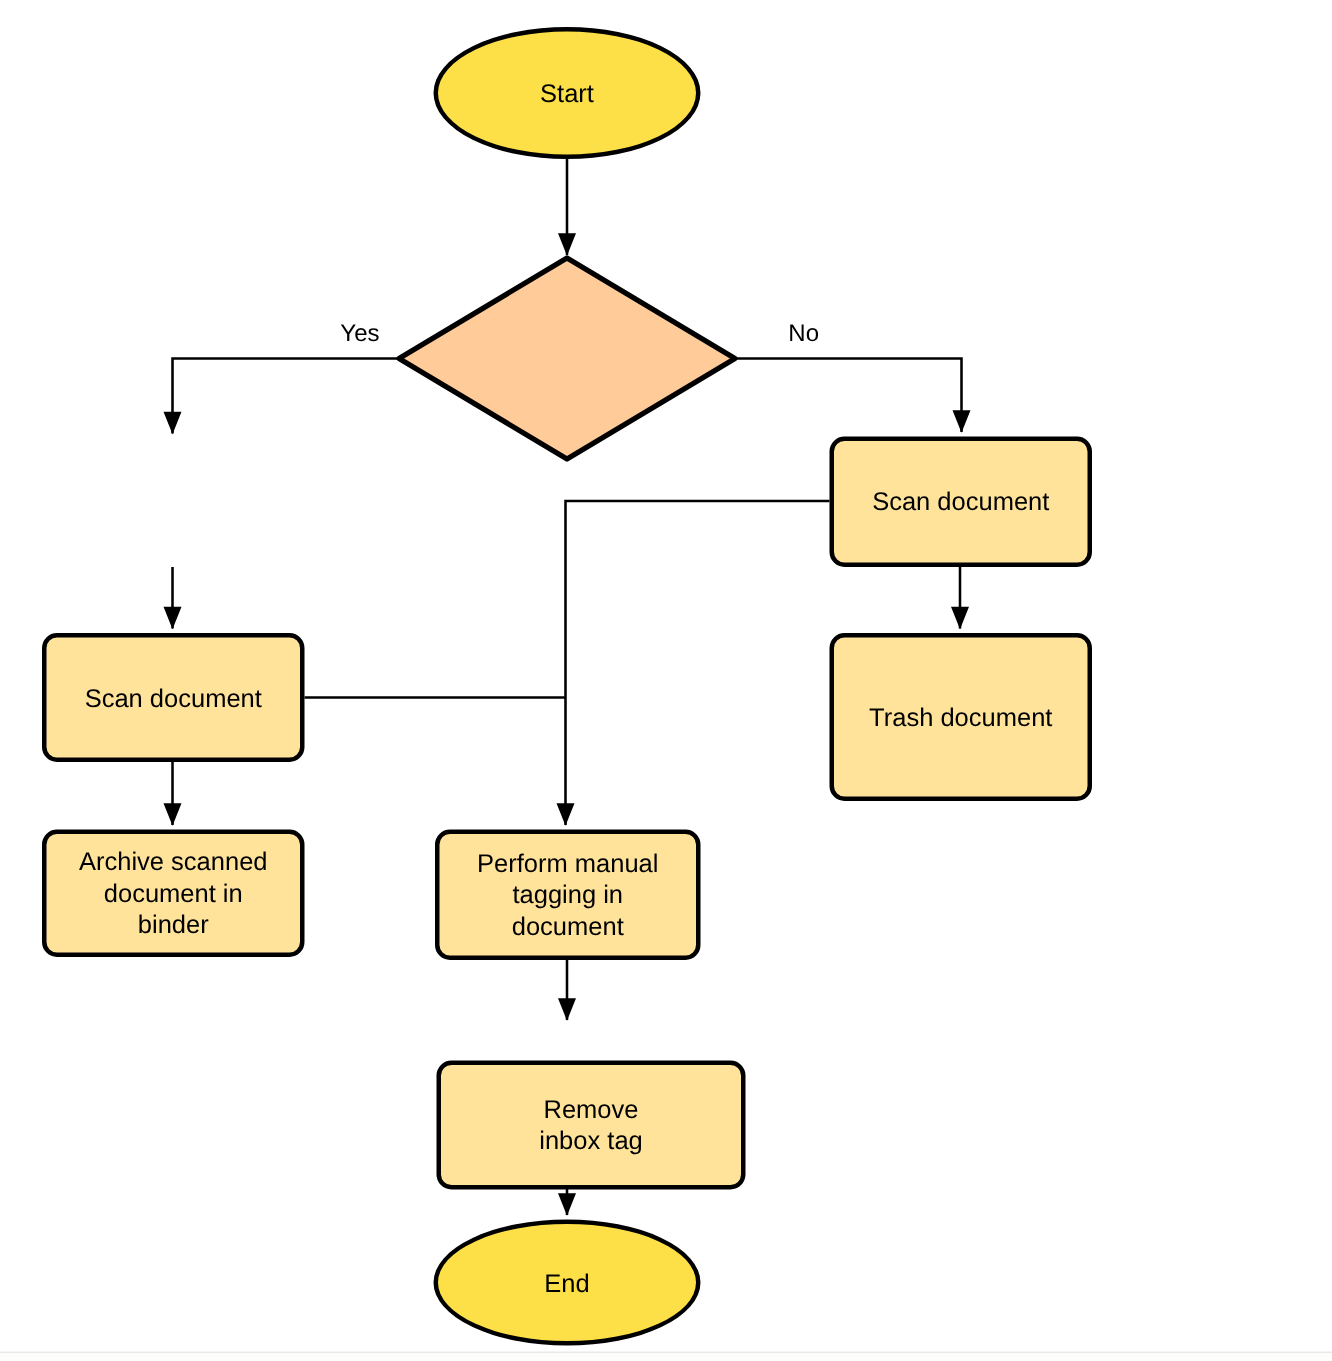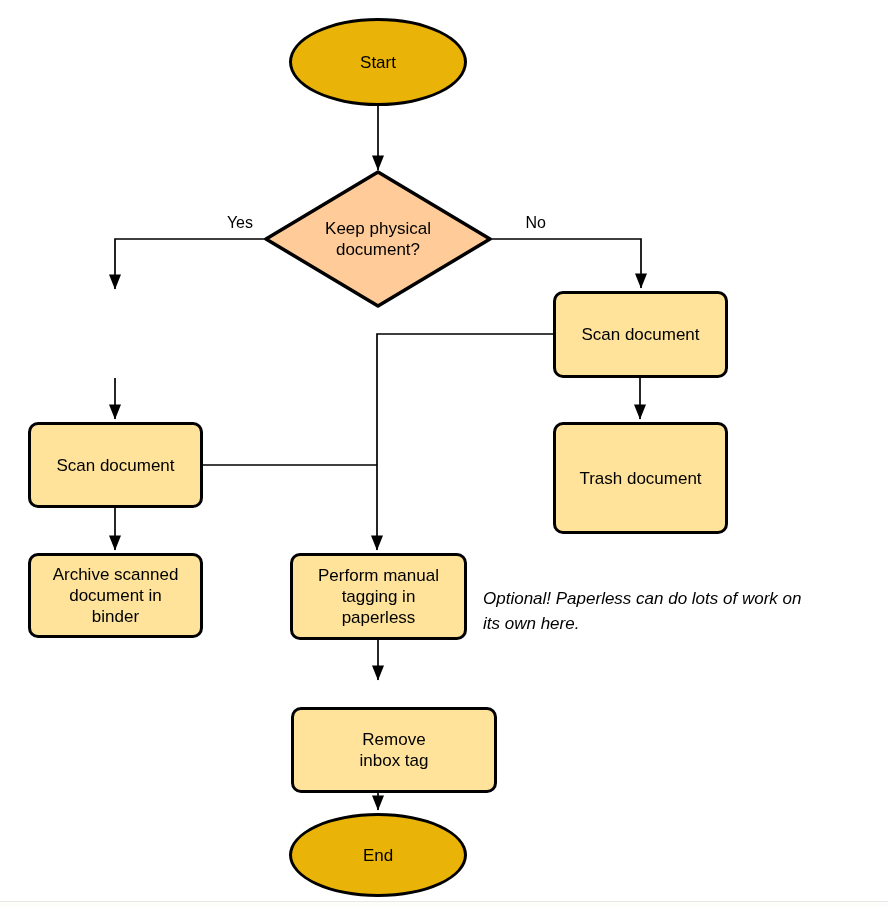--- a/index.html
+++ b/index.html
@@ -31,21 +31,21 @@
     border-radius: 10px;
     display: flex;
     align-items: center;
     justify-content: center;
     text-align: center;
     font-size: 17px;
     line-height: 21px;
     white-space: pre-line;
   }
   .node.terminal {
-    background: #eab308;
+    background: #fde047;
     border-radius: 50%;
   }
   .floating-label {
     position: absolute;
     text-align: right;
     font-size: 16px;
     line-height: 19px;
     white-space: pre-line;
   }
   .decision-label {
@@ -110,22 +110,20 @@
 
     <path d="M378,640 L378,680" fill="none" stroke="#000000" stroke-width="1.7" marker-end="url(#arrow)"></path>
 
     <path d="M378,769 L378,810" fill="none" stroke="#000000" stroke-width="1.7" marker-end="url(#arrow)"></path>
   </svg>
 
   <div class="node terminal" style="left:289px; top:18px; width:178px; height:88px;">
     <span>Start</span>
   </div>
 
-  <div class="decision-label">Keep physical
-document?</div>
 
   <div class="floating-label" style="left:203px; top:213px; width:50px;">Yes</div>
   <div class="floating-label" style="left:496px; top:213px; width:50px;">No</div>
 
   <div class="node" style="left:28px; top:422px; width:175px; height:86px;">
     <span>Scan document</span>
   </div>
   <div class="node" style="left:28px; top:553px; width:175px; height:85px;">
     <span>Archive scanned
 document in
@@ -135,29 +133,27 @@
   <div class="node" style="left:553px; top:291px; width:175px; height:87px;">
     <span>Scan document</span>
   </div>
   <div class="node" style="left:553px; top:422px; width:175px; height:112px;">
     <span>Trash document</span>
   </div>
 
   <div class="node" style="left:290px; top:553px; width:177px; height:87px;">
     <span>Perform manual
 tagging in
-paperless</span>
+document</span>
   </div>
   <div class="node" style="left:291px; top:707px; width:206px; height:86px;">
     <span>Remove
 inbox tag</span>
   </div>
 
   <div class="node terminal" style="left:289px; top:813px; width:178px; height:84px;">
     <span>End</span>
   </div>
 
-  <div class="annotation">Optional! Paperless can do lots of work on
-its own here.</div>
 
   <div class="bottom-strip"></div>
 
 </div>
 
 </body></html>

